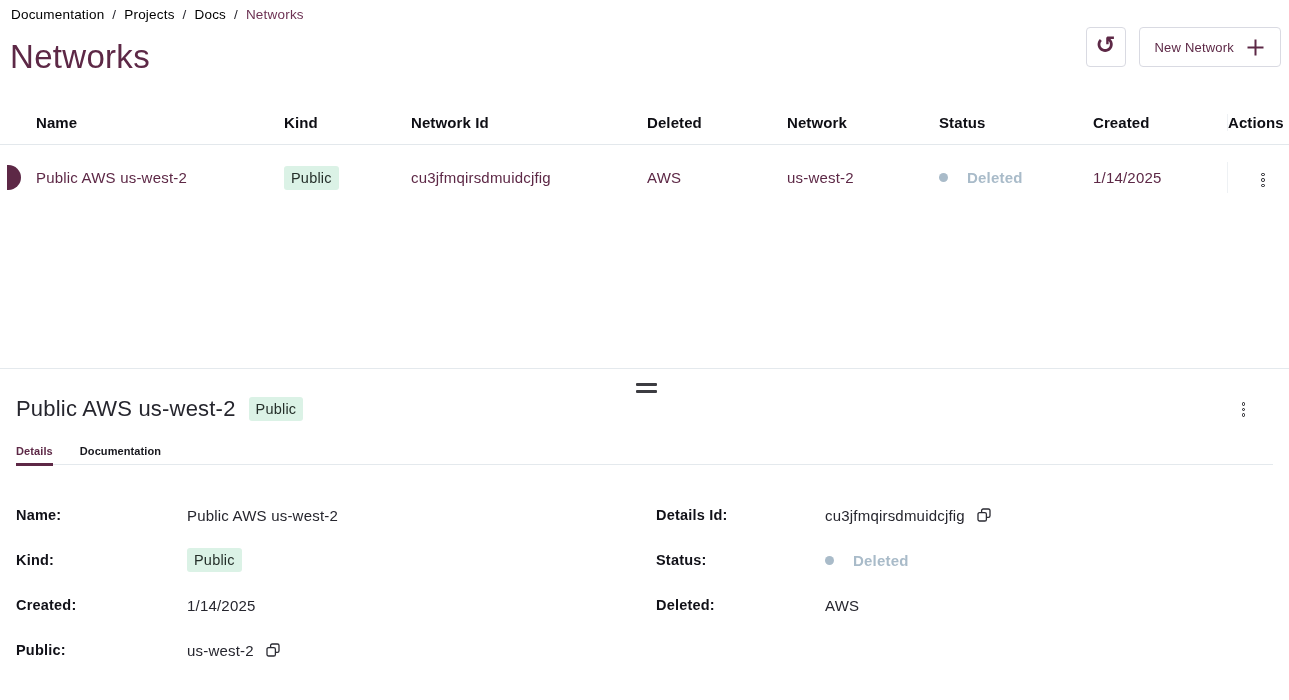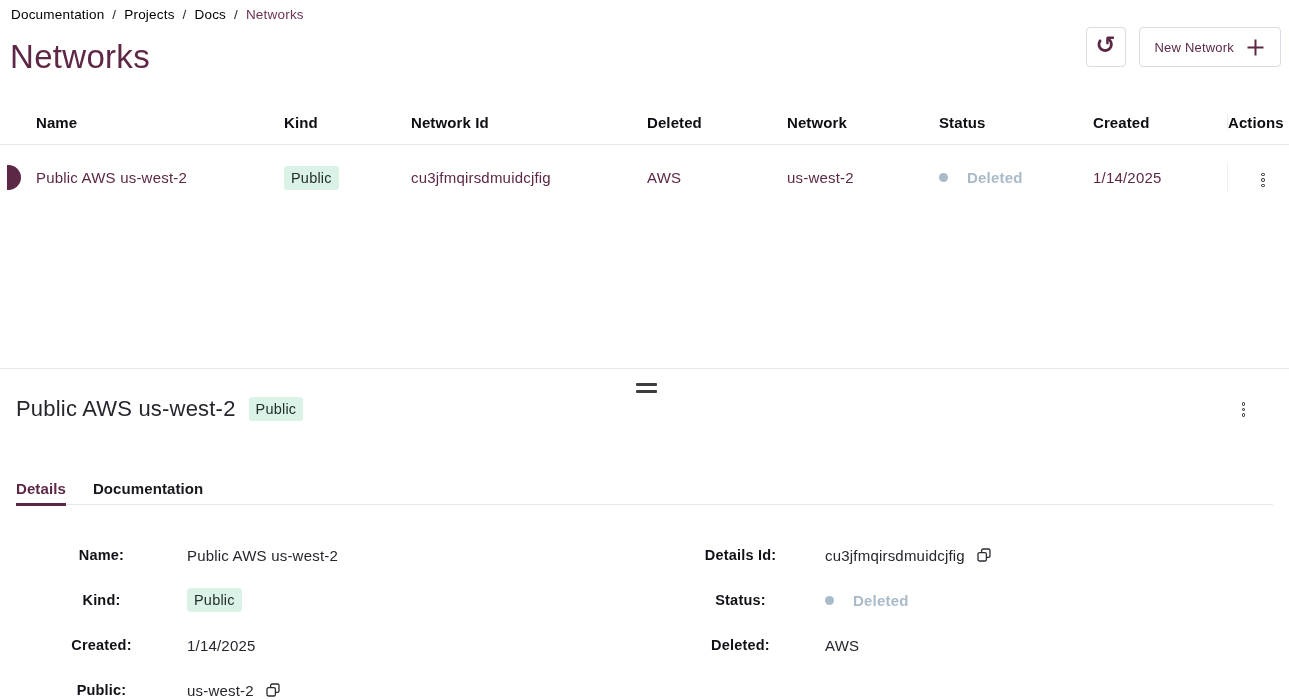--- a/index.html
+++ b/index.html
@@ -91,34 +91,34 @@
   }
   .drawer-title { font-size:22px; font-weight:500; color:#26262e; letter-spacing:.2px; }
   .drawer-header .badge { margin-left:13px; }
   .drawer-header .kebab { margin-left:auto; margin-right:22px; }
 
   .tabs {
     margin:22px 16px 0 16px; display:flex; gap:27px;
     border-bottom:1px solid #e4e9ed;
   }
   .tab {
-    font-size:15px; font-weight:700; padding-bottom:7px; cursor:pointer;
-    color:#17171d; position:relative; letter-spacing:.1px;margin-top:35px;
+    font-size:11px; font-weight:700; padding-bottom:7px; cursor:pointer;
+    color:#17171d; position:relative; letter-spacing:.1px;
   }
   .tab.active { color:#5d2846; }
   .tab.active::after {
     content:""; position:absolute; left:0; right:0; bottom:-2px; height:3px;
     background:#5d2846;
   }
 
   .fields { display:flex; margin:28px 0 0 16px; }
   .fcol { display:flex; flex-direction:column; }
   .fcol.left  { width:640px; }
   .fcol.right { width:620px; }
-  .frow { height:45px; display:flex; align-items:center;text-align:center; }
+  .frow { height:45px; display:flex; align-items:center; }
   .flabel { font-size:14.5px; font-weight:700; color:#111118; letter-spacing:.2px; }
   .fcol.left  .flabel { width:171px; }
   .fcol.right .flabel { width:169px; }
   .fvalue { font-size:15px; color:#26262e; letter-spacing:.2px; display:flex; align-items:center; }
   .copy-btn {
     background:none; border:none; margin-left:12px; cursor:pointer;
     display:inline-flex; align-items:center; padding:0;
   }
 </style>
 </head>

